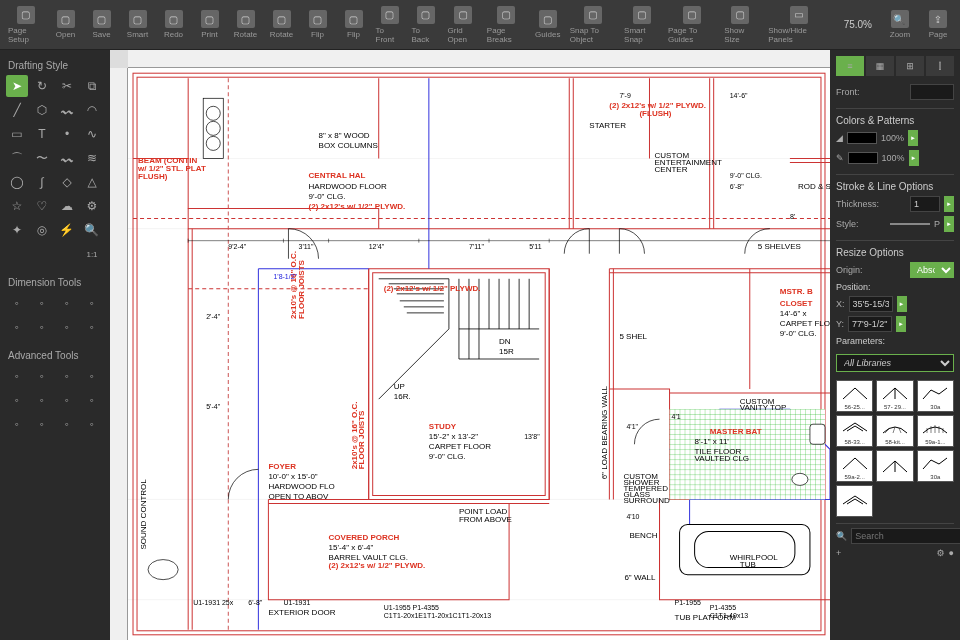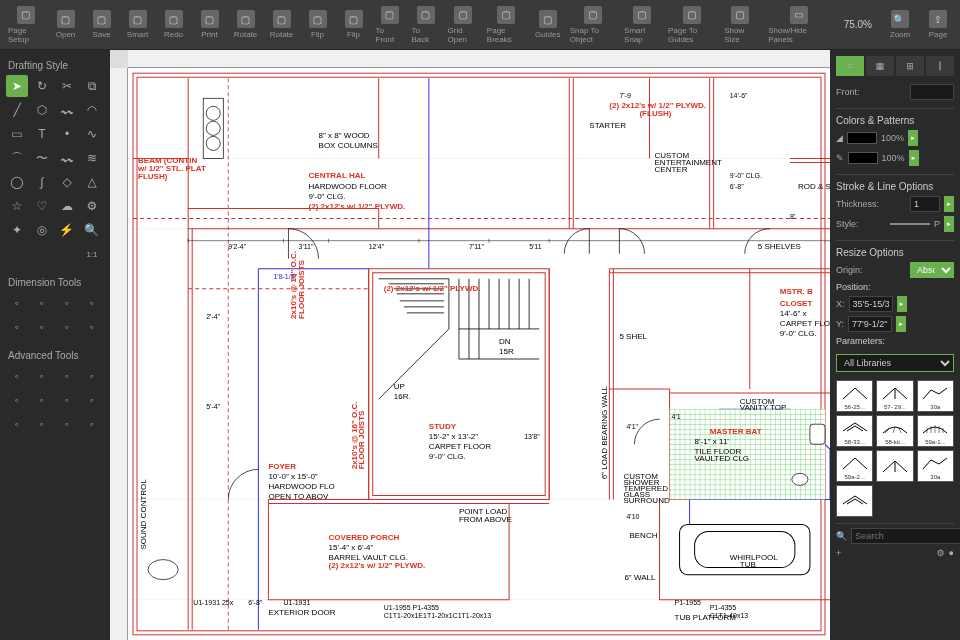--- a/index.html
+++ b/index.html
@@ -26,21 +26,21 @@
 .panel-tabs{display:flex;gap:2px;margin-bottom:8px;}
 .panel-tab{flex:1;height:20px;background:#3a3a3a;display:flex;align-items:center;justify-content:center;cursor:pointer;}
 .panel-tab.active{background:#6ab04c;}
 .panel-row{display:flex;align-items:center;margin:4px 0;gap:4px;}
 .panel-label{flex:1;}
 .panel-input{width:44px;height:16px;background:#1a1a1a;border:1px solid #444;color:#ccc;font-size:9px;padding:0 3px;}
 .panel-section-header{color:#ccc;font-size:10px;margin:8px 0 4px;border-top:1px solid #444;padding-top:6px;}
 .swatch{width:30px;height:12px;border:1px solid #555;}
 .swatch.fill{background:#000;}
 .swatch.stroke{background:#000;}
-.lib-dropdown{width:100%;height:18px;background:#1a1a1a;border:1px solid #6ab04c;color:#ccc;font-size:9px;padding:0 3px;margin:4px 0;}
+.lib-dropdown{width:100%;height:18px;background:#1a1a1a;border:1px solid #6ab04c;color:#ccc;font-size:9px;padding:0 3px;margin:4px 0;font-style:italic;}
 .lib-grid{display:grid;grid-template-columns:repeat(3,1fr);gap:3px;margin-top:4px;}
 .lib-item{height:32px;background:#fff;border:1px solid #555;font-size:6px;color:#333;display:flex;flex-direction:column;align-items:center;justify-content:flex-end;padding:1px;position:relative;}
 .lib-item-glyph{flex:1;display:flex;align-items:center;justify-content:center;}
 .lib-item-glyph svg{width:28px;height:18px;}
 .search-row{display:flex;align-items:center;gap:4px;margin-top:6px;border-top:1px solid #444;padding-top:4px;}
 .search-input{flex:1;height:16px;background:#1a1a1a;border:1px solid #444;color:#ccc;font-size:9px;padding:0 3px;}
 .fp-text{font-size:8px;fill:#000;font-family:Arial;}
 .fp-text-red{font-size:8px;fill:#d32;font-family:Arial;font-weight:bold;}
 .fp-text-blue{font-size:7px;fill:#22d;}
 .fp-dim{font-size:7px;fill:#000;}

